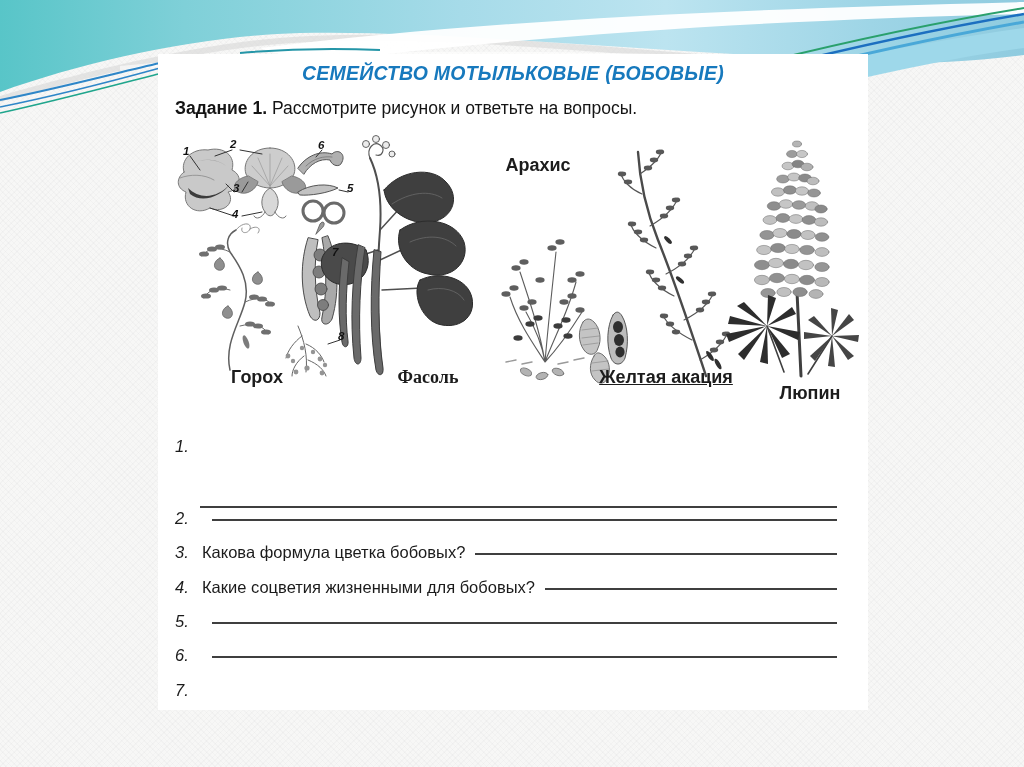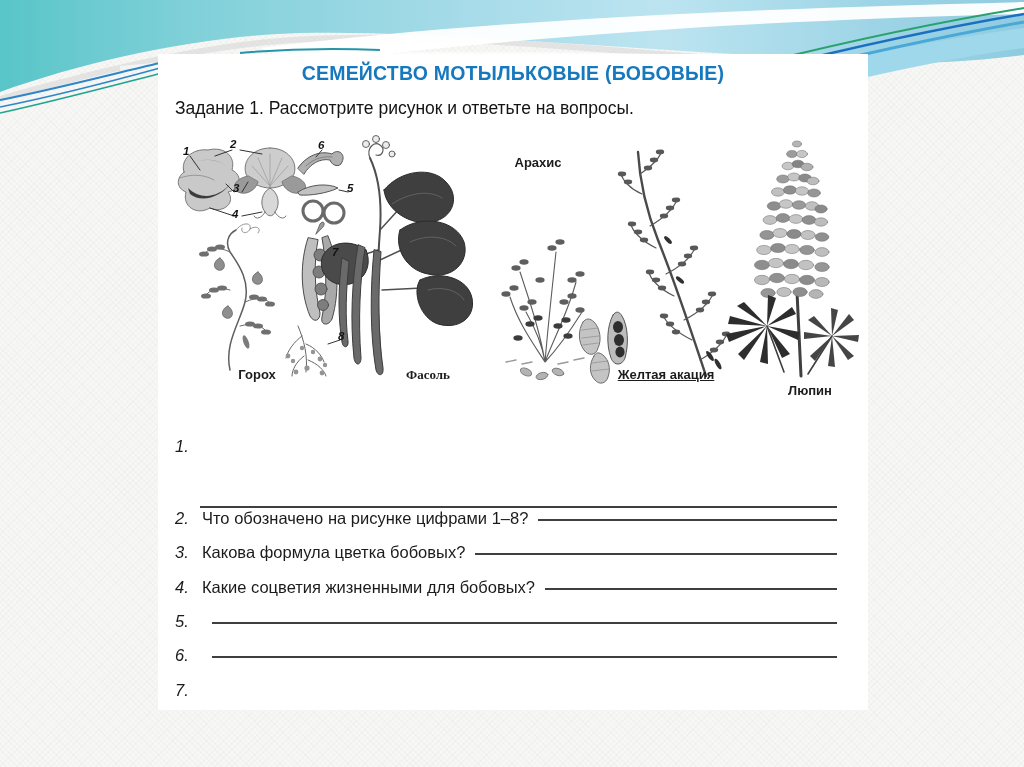--- a/index.html
+++ b/index.html
@@ -11,29 +11,29 @@
       repeating-linear-gradient(45deg, rgba(120,120,130,0.04) 0 1px, transparent 1px 4px),
       repeating-linear-gradient(-45deg, rgba(120,120,130,0.04) 0 1px, transparent 1px 4px);
   }
   .top-deco{position:absolute;left:0;top:0;width:1024px;height:132px;}
   .panel{
     position:absolute;left:158px;top:54px;width:710px;height:656px;
     background:#ffffff;
   }
   .slide-title{
     position:absolute;left:0;top:8px;width:710px;text-align:center;
-    font-size:19.5px;font-weight:bold;color:#1779bd;
+    font-size:19.5px;font-weight:bold;font-style:italic;color:#1779bd;
     letter-spacing:.2px;
   }
   .task-line{position:absolute;left:17px;top:44px;font-size:17.5px;color:#141414;}
-  .task-label{font-weight:normal;text-align:right;}
+  .task-label{font-weight:bold;text-align:right;}
   .figure{position:absolute;left:12px;top:76px;width:690px;height:258px;}
   .figure svg{position:absolute;left:0;top:0;}
   .fig-label{
-    position:absolute;font-size:13px;font-weight:bold;color:#1c1c1c;
+    position:absolute;font-size:18px;font-weight:bold;color:#1c1c1c;
     text-align:left;white-space:nowrap;transform:translateX(-50%);
   }
   .fig-num{
     position:absolute;font-size:11.5px;font-weight:bold;font-style:italic;color:#111;
   }
   .questions{position:absolute;left:17px;top:0;width:662px;height:656px;pointer-events:none;}
   .q-row{position:absolute;left:0;right:0;display:flex;align-items:baseline;
     font-size:16.5px;color:#1b1b1b;}
   .q-num{flex:none;width:27px;font-style:italic;}
   .q-text{flex:none;white-space:nowrap;}
@@ -385,21 +385,20 @@
     <span class="fig-label" style="left:496px;top:237px;text-decoration:underline;">Желтая акация</span>
     <span class="fig-label" style="left:640px;top:253px;">Люпин</span>
   </div>
 
   <div class="questions">
     <div class="q-row qr1">
       <span class="q-num">1.</span>
     </div>
     <div class="q-row qr2">
       <span class="q-num">2.</span>
-      <span class="q-text">Что обозначено на рисунке цифрами 1–8?</span>
       <span class="q-blank"></span>
     </div>
     <div class="q-row qr3">
       <span class="q-num">3.</span>
       <span class="q-text">Какова формула цветка бобовых?</span>
       <span class="q-blank"></span>
     </div>
     <div class="q-row qr4">
       <span class="q-num">4.</span>
       <span class="q-text">Какие соцветия жизненными для бобовых?</span>

